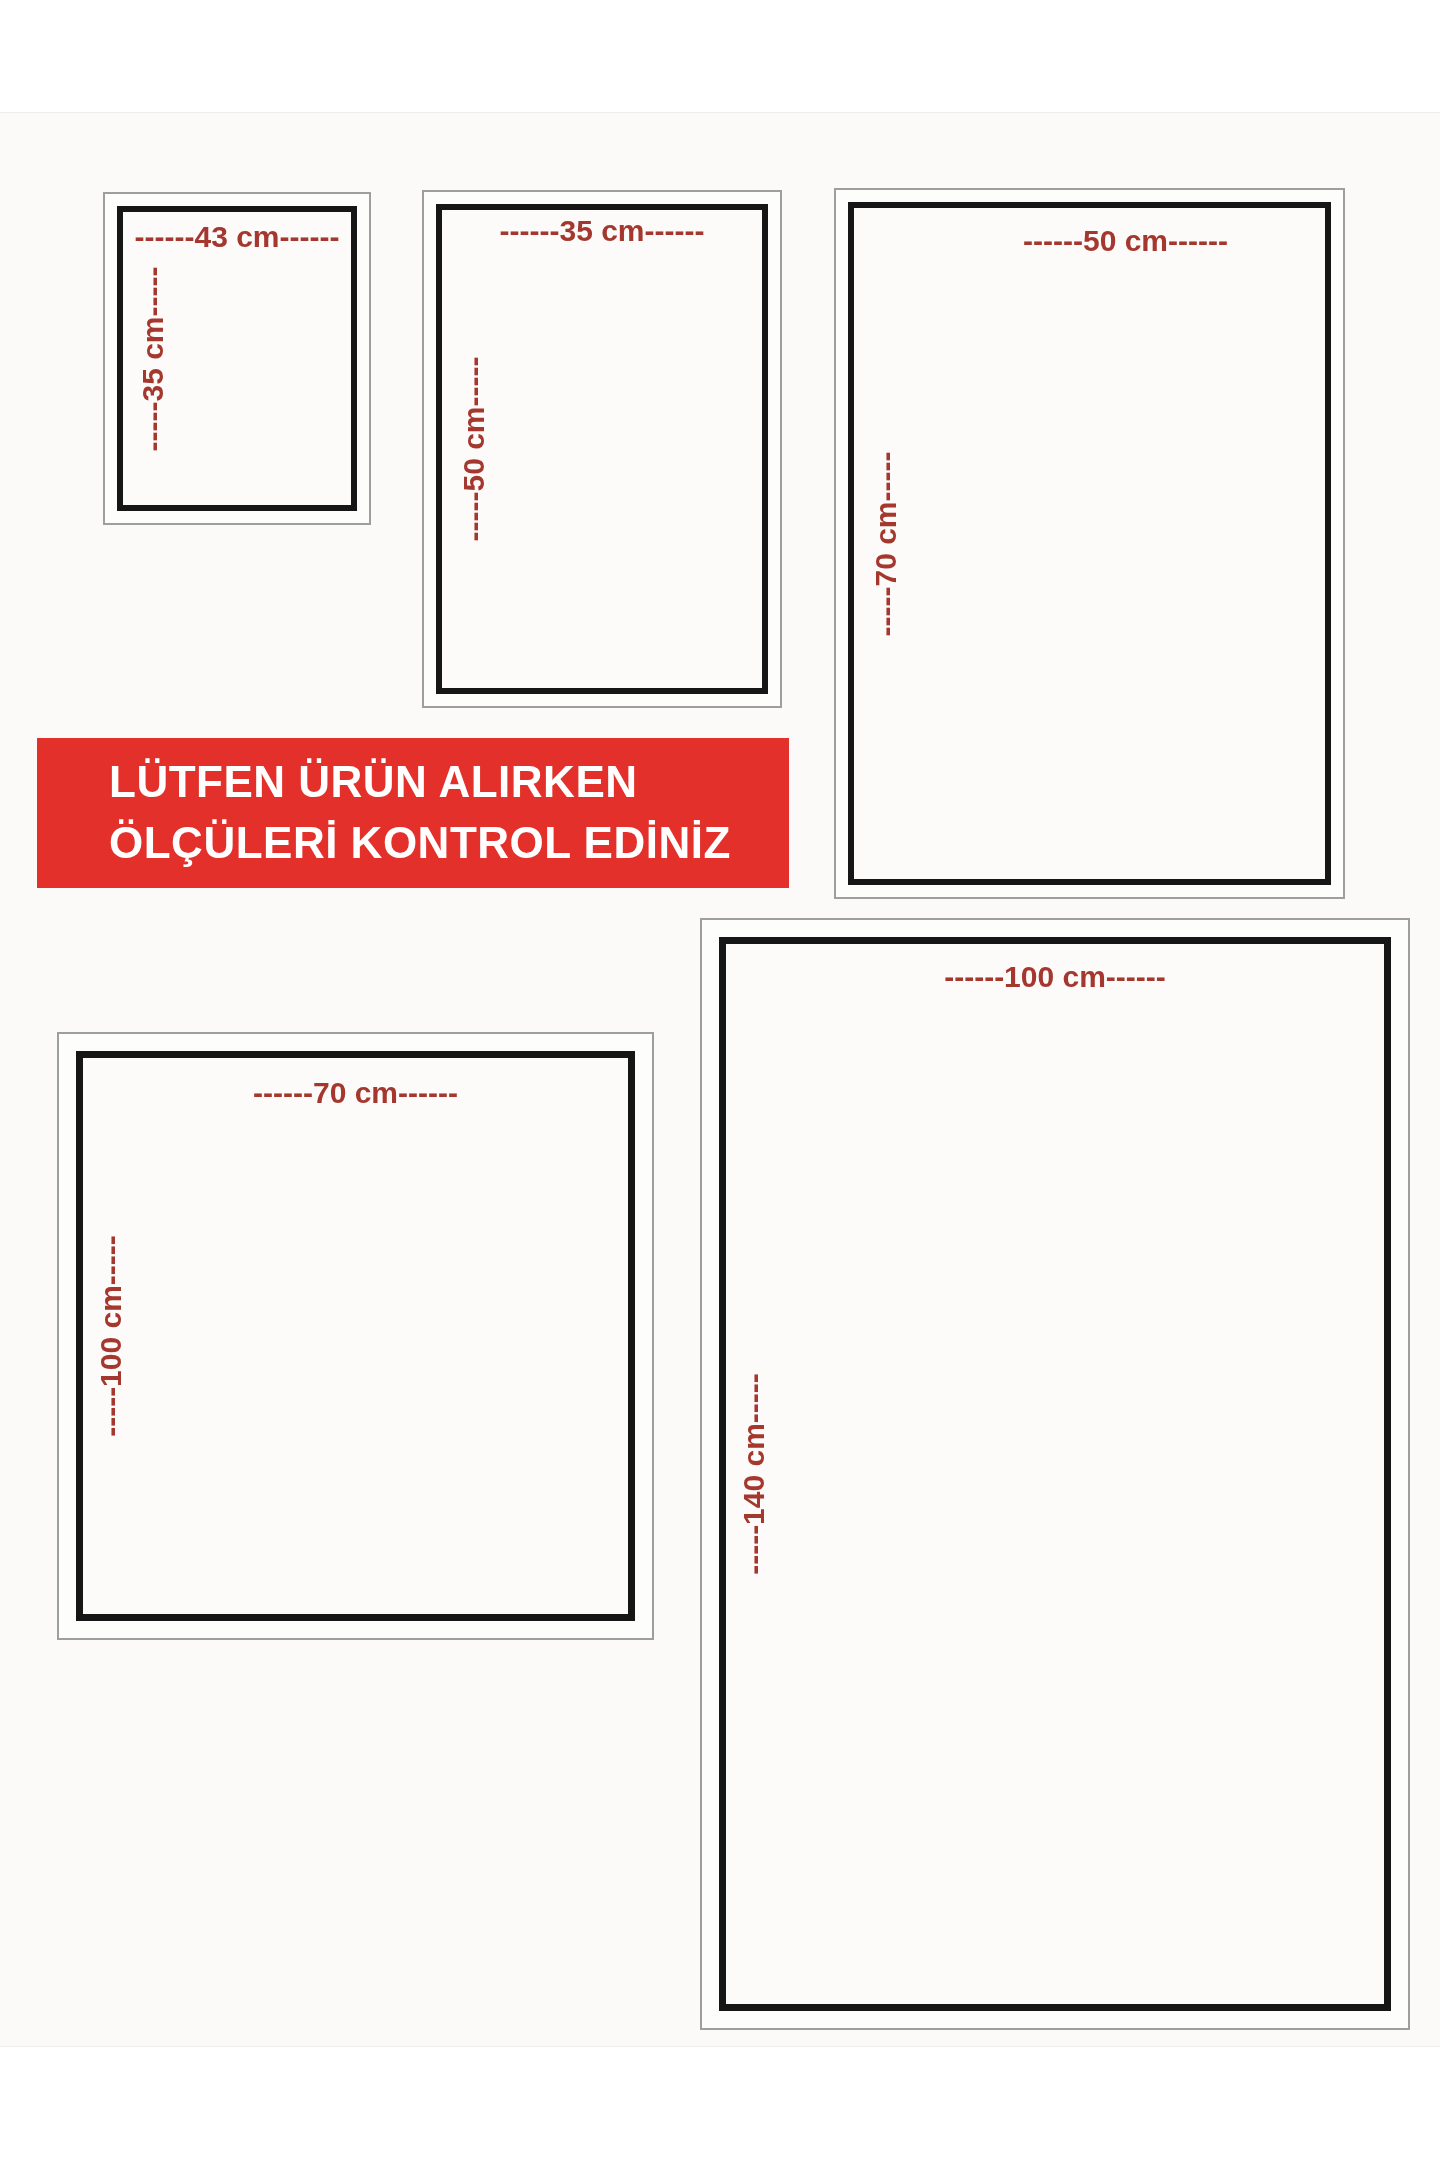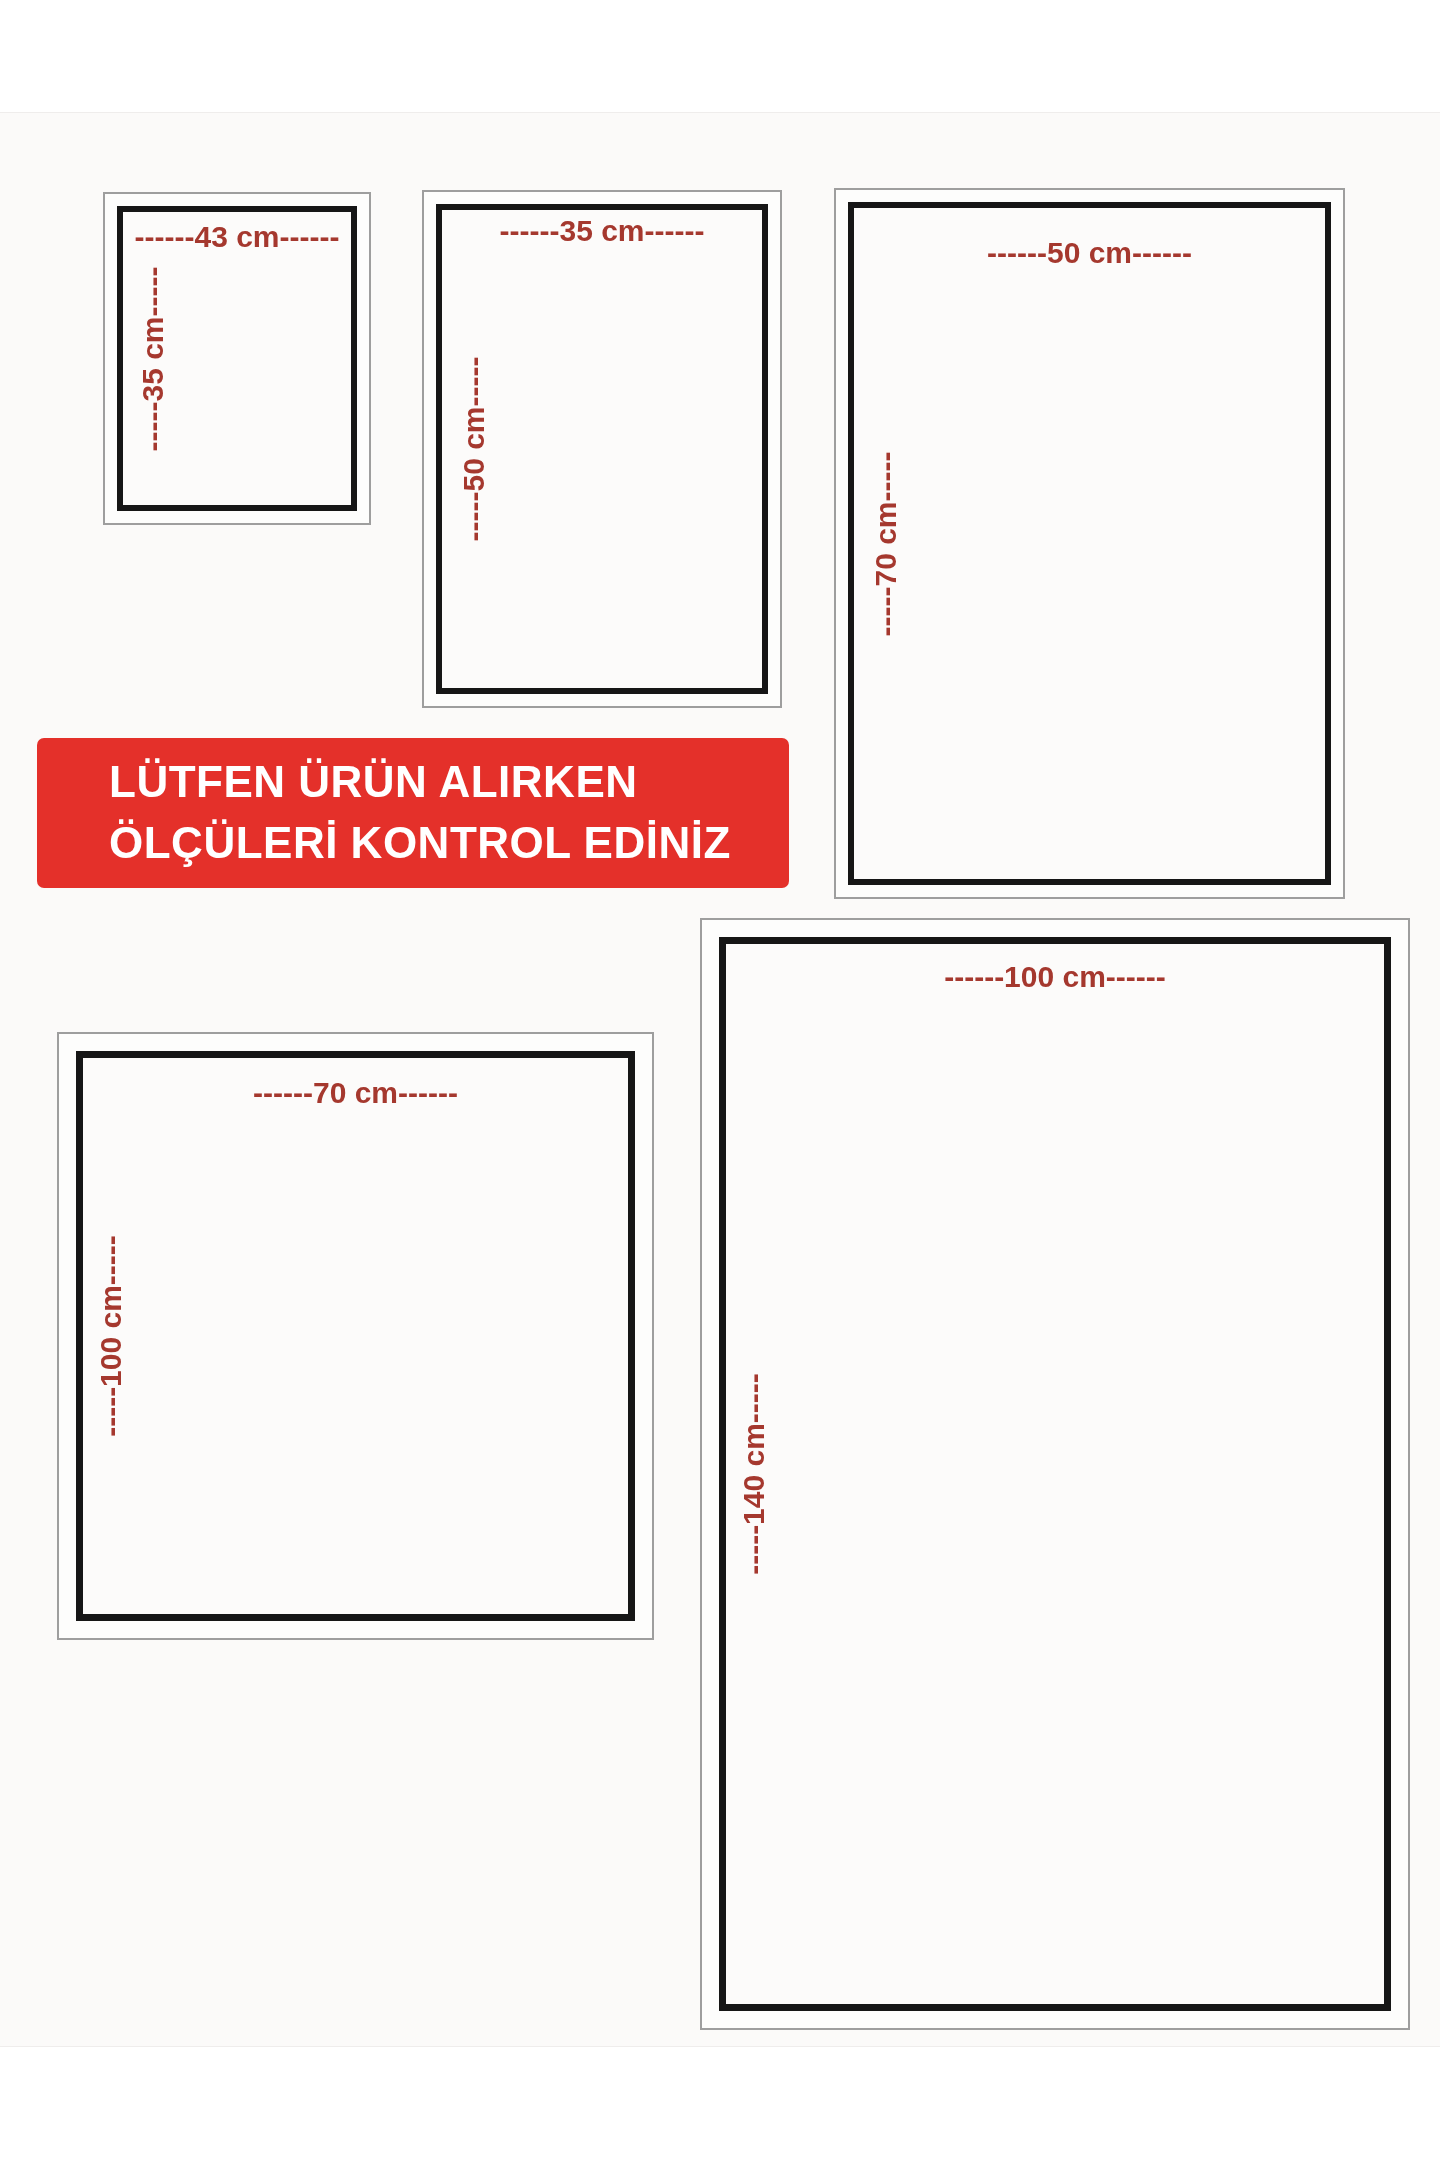--- a/index.html
+++ b/index.html
@@ -52,21 +52,20 @@
     left:37px;top:738px;width:752px;height:150px;
     box-sizing:border-box;
     background:#e4302a;
     color:#ffffff;
     display:flex;flex-direction:column;justify-content:center;
     padding-left:72px;
     font-weight:bold;
     font-size:44px;
     line-height:1.38;
     letter-spacing:0.5px;
-    border-radius:7px;
   }
 </style>
 </head>
 <body>
 
 <div class="photo-area"></div>
 
 <div class="size-box inset-sm" style="left:103px;top:192px;width:268px;height:333px;">
   <div class="inner">
     <div class="hlabel" style="top:8px;">------43 cm------</div>
@@ -76,21 +75,21 @@
 
 <div class="size-box inset-sm" style="left:422px;top:190px;width:360px;height:518px;">
   <div class="inner">
     <div class="hlabel" style="top:4px;">------35 cm------</div>
     <div class="vlabel" style="left:32px;">-----50 cm-----</div>
   </div>
 </div>
 
 <div class="size-box inset-sm" style="left:834px;top:188px;width:511px;height:711px;">
   <div class="inner">
-    <div class="hlabel" style="top:28px;">------50 cm------</div>
+    <div class="hlabel" style="top:16px;margin-left:36px;">------50 cm------</div>
     <div class="vlabel" style="left:32px;">-----70 cm-----</div>
   </div>
 </div>
 
 <div class="banner">
   <span>LÜTFEN ÜRÜN ALIRKEN</span>
   <span>ÖLÇÜLERİ KONTROL EDİNİZ</span>
 </div>
 
 <div class="size-box inset-lg" style="left:57px;top:1032px;width:597px;height:608px;">

